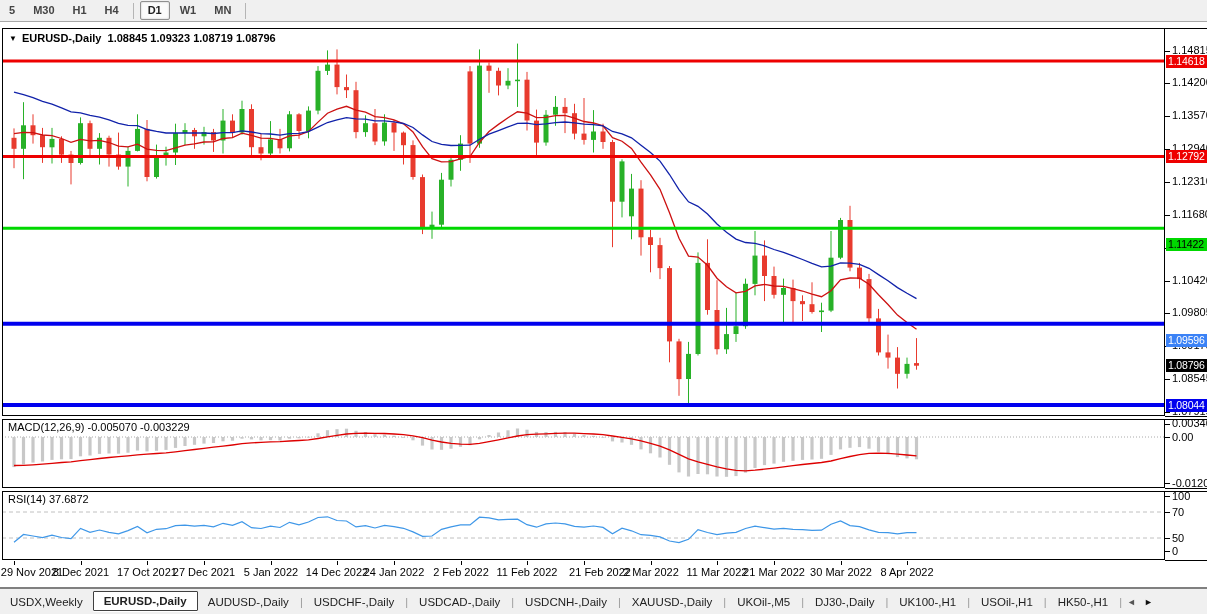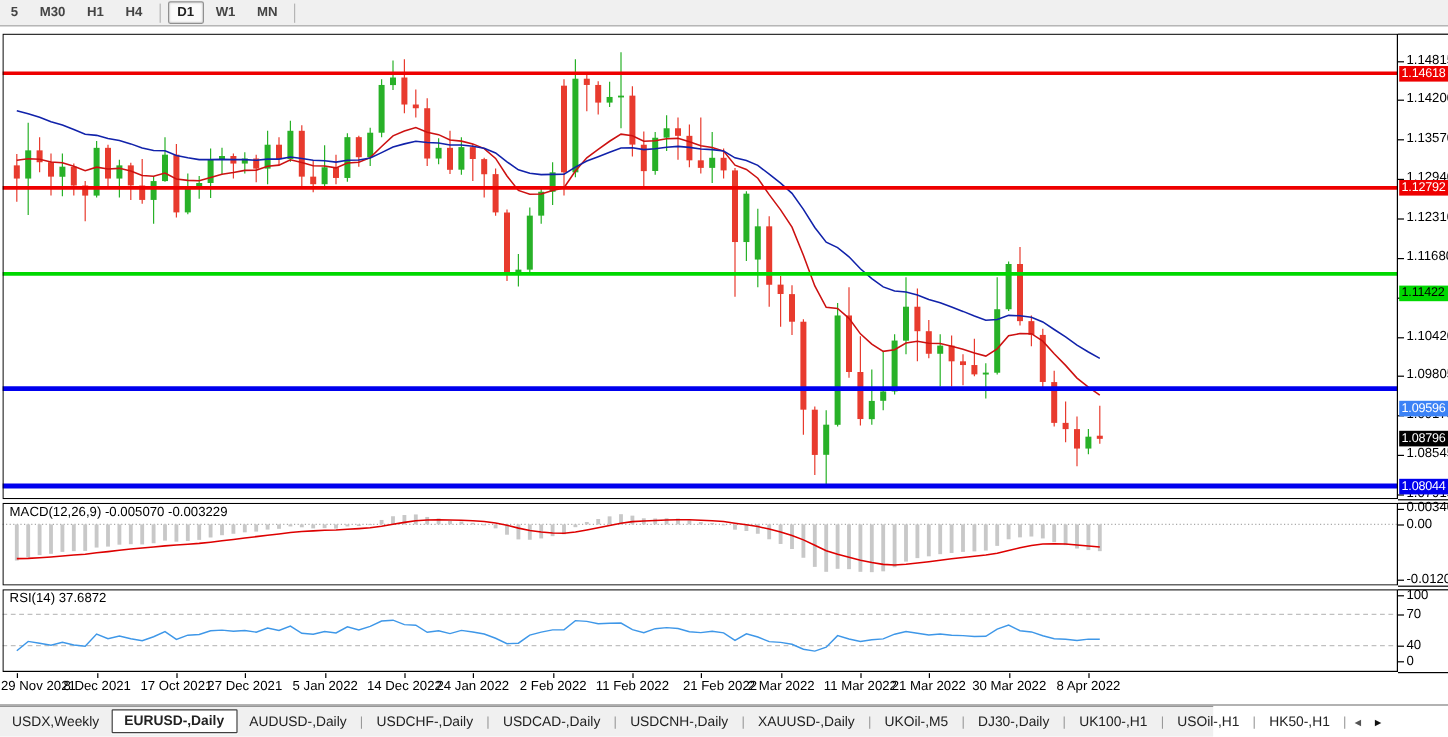--- a/index.html
+++ b/index.html
@@ -20,21 +20,21 @@
   .paneltag{position:absolute;left:8px;font-size:11px;color:#000;white-space:nowrap;}
   
   .alabel{position:absolute;left:1172px;font-size:11px;color:#000;line-height:13px;}
   .atick{position:absolute;left:1165px;width:5px;height:1px;background:#000;}
   .abadge{position:absolute;left:1166px;width:40px;font-size:10.5px;line-height:13px;
     padding:0 0 0 2px;letter-spacing:-0.2px;}
   
   .dlabel{position:absolute;top:566px;font-size:11px;color:#000;transform:translateX(-50%);white-space:nowrap;}
   .dtick{position:absolute;top:561px;width:1px;height:4px;background:#000;}
   
-  #tabs{position:absolute;left:0;top:588px;width:1011px;height:26px;background:#f0f0f0;
+  #tabs{position:absolute;left:0;top:588px;width:1207px;height:26px;background:#f0f0f0;
     border-top:1px solid #808080;display:flex;align-items:center;box-sizing:border-box;}
   .tab{font-size:11.5px;color:#222;padding:4px 10px;white-space:nowrap;}
   .tab.on{background:#fff;border:1px solid #404040;border-radius:1px;padding:3px 10px;margin-top:-1px;
     font-weight:bold;box-shadow:0 1px 0 #fff;}
   .tsep{color:#999;font-size:11px;padding:0 1px;}
   .tarrow{font-size:9px;color:#555;padding:2px 4px;}
   .tarrow.dark{color:#111;}
 </style>
 </head>
 <body>
@@ -355,20 +355,21 @@
       <polyline points="14.0,465.5 23.5,465.3 33.0,464.8 42.5,464.1 52.0,463.3 61.5,462.5 71.0,461.8 80.5,460.7 90.0,459.7 99.5,458.5 109.0,457.5 118.5,456.7 128.0,455.9 137.5,454.9 147.0,454.2 156.5,453.5 166.0,452.8 175.5,451.8 185.0,450.6 194.5,449.5 204.0,448.3 213.5,447.2 223.0,446.1 232.5,445.0 242.0,443.7 251.5,442.9 261.0,442.4 270.5,441.9 280.0,441.6 289.5,441.0 299.0,440.5 308.5,439.8 318.0,438.5 327.5,436.8 337.0,435.3 346.5,434.0 356.0,433.3 365.5,433.1 375.0,433.3 384.5,433.5 394.0,434.0 403.5,434.6 413.0,435.8 422.5,437.7 432.0,440.1 441.5,442.0 451.0,443.4 460.5,444.1 470.0,444.3 479.5,443.3 489.0,441.6 498.5,439.8 508.0,437.9 517.5,436.0 527.0,434.7 536.5,434.2 546.0,433.8 555.5,433.4 565.0,433.1 574.5,433.2 584.0,433.6 593.5,434.0 603.0,434.6 612.5,436.0 622.0,437.3 631.5,438.8 641.0,440.9 650.5,443.4 660.0,446.2 669.5,449.9 679.0,454.4 688.5,458.9 698.0,461.9 707.5,464.4 717.0,466.8 726.5,468.8 736.0,470.3 745.5,470.8 755.0,470.2 764.5,469.2 774.0,468.1 783.5,466.8 793.0,465.6 802.5,464.5 812.0,463.5 821.5,462.5 831.0,461.0 840.5,458.7 850.0,456.5 859.5,454.6 869.0,453.4 878.5,453.1 888.0,453.3 897.5,454.1 907.0,455.0 916.5,455.8" fill="none" stroke="#dd0000" stroke-width="1.3"></polyline>
       <rect x="2.5" y="419.5" width="1162" height="68" fill="none" stroke="#000" stroke-width="1"></rect>
     </svg>
   <svg id="rsi-svg" width="1163" height="69" viewBox="2 491 1163 69" style="left:2px;top:491px">
       <line x1="2" y1="512.0" x2="1165" y2="512.0" stroke="#c0c0c0" stroke-width="1" stroke-dasharray="4 3"></line>
       <line x1="2" y1="538.0" x2="1165" y2="538.0" stroke="#c0c0c0" stroke-width="1" stroke-dasharray="4 3"></line>
       <polyline points="14.0,542.3 23.5,534.5 33.0,536.0 42.5,537.7 52.0,535.2 61.5,537.5 71.0,538.6 80.5,528.4 90.0,532.3 99.5,530.0 109.0,532.3 118.5,533.9 128.0,530.6 137.5,526.4 147.0,532.8 156.5,529.3 166.0,528.7 175.5,525.6 185.0,525.1 194.5,526.1 204.0,525.4 213.5,526.8 223.0,523.3 232.5,525.4 242.0,521.7 251.5,527.7 261.0,528.5 270.5,526.2 280.0,527.5 289.5,522.3 299.0,524.9 308.5,522.0 318.0,517.5 327.5,516.8 337.0,520.5 346.5,521.0 356.0,526.9 365.5,525.6 375.0,528.0 384.5,525.3 394.0,526.6 403.5,528.3 413.0,531.9 422.5,536.4 432.0,536.0 441.5,529.3 451.0,526.8 460.5,524.9 470.0,524.9 479.5,517.2 489.0,517.8 498.5,519.8 508.0,519.3 517.5,519.2 527.0,524.7 536.5,527.2 546.0,523.9 555.5,523.0 565.0,523.8 574.5,526.4 584.0,527.2 593.5,526.0 603.0,527.4 612.5,533.7 622.0,528.2 631.5,530.8 641.0,534.7 650.5,535.3 660.0,536.9 669.5,541.0 679.0,542.6 688.5,539.3 698.0,529.7 707.5,532.5 717.0,534.6 726.5,533.2 736.0,532.4 745.5,528.5 755.0,526.2 764.5,527.7 774.0,529.1 783.5,528.4 793.0,529.4 802.5,529.7 812.0,530.4 821.5,530.2 831.0,524.3 840.5,520.9 850.0,525.6 859.5,526.6 869.0,529.8 878.5,532.3 888.0,532.7 897.5,533.8 907.0,532.6 916.5,532.7" fill="none" stroke="#3e97e8" stroke-width="1.2"></polyline>
       <rect x="2.5" y="491.5" width="1162" height="68" fill="none" stroke="#000" stroke-width="1"></rect>
     </svg>
 
+  <div id="title"><span class="tri">▼</span><span>EURUSD-,Daily</span>&nbsp;&nbsp;<span>1.08845 1.09323 1.08719 1.08796</span></div>
 
   <div class="paneltag" style="top:421px">MACD(12,26,9) -0.005070 -0.003229</div>
   <div class="paneltag" style="top:493px">RSI(14) 37.6872</div>
 
   <div id="axis">
       <div class="atick" style="top:51px"></div>
       <div class="alabel" style="top:44px">1.14815</div>
       <div class="atick" style="top:83px"></div>
       <div class="alabel" style="top:76px">1.14200</div>
       <div class="atick" style="top:116px"></div>
@@ -401,21 +402,21 @@
       <div class="alabel" style="top:417px">0.003408</div>
       <div class="atick" style="top:437px"></div>
       <div class="alabel" style="top:431px">0.00</div>
       <div class="atick" style="top:483px"></div>
       <div class="alabel" style="top:477px">-0.012058</div>
       <div class="atick" style="top:496px"></div>
       <div class="alabel" style="top:490px">100</div>
       <div class="atick" style="top:512px"></div>
       <div class="alabel" style="top:506px">70</div>
       <div class="atick" style="top:538px"></div>
-      <div class="alabel" style="top:532px">40</div>
+      <div class="alabel" style="top:532px">50</div>
       <div class="atick" style="top:551px"></div>
       <div class="alabel" style="top:545px">0</div>
     </div>
   <div id="dates">
       <div class="dtick" style="left:14px"></div>
       <div class="dlabel" style="left:32px">29 Nov 2021</div>
       <div class="dtick" style="left:81px"></div>
       <div class="dlabel" style="left:81px">8 Dec 2021</div>
       <div class="dtick" style="left:147px"></div>
       <div class="dlabel" style="left:147px">17 Oct 2021</div>

